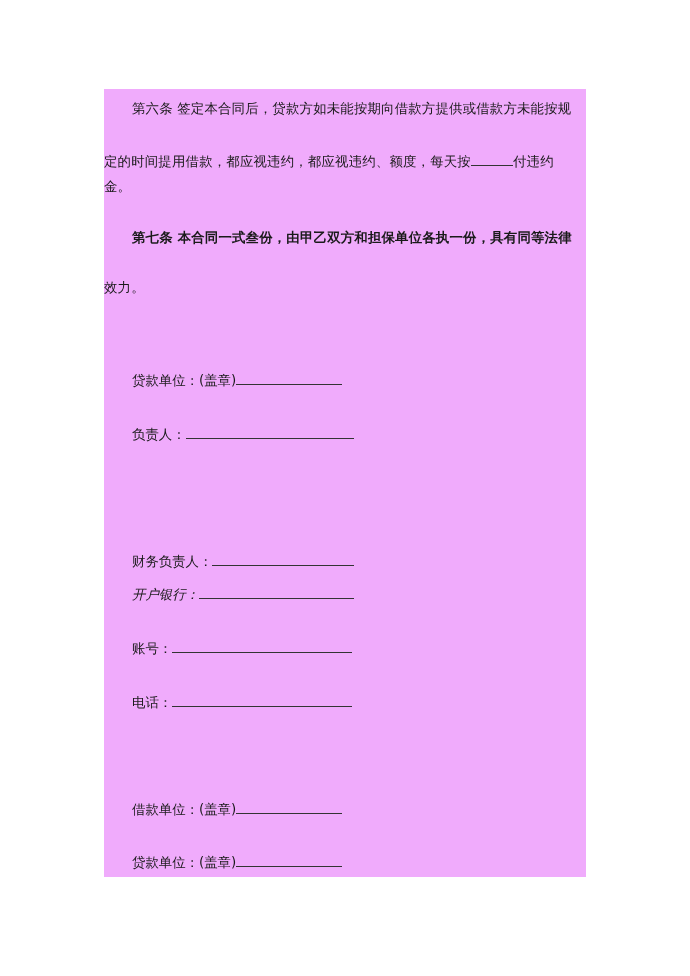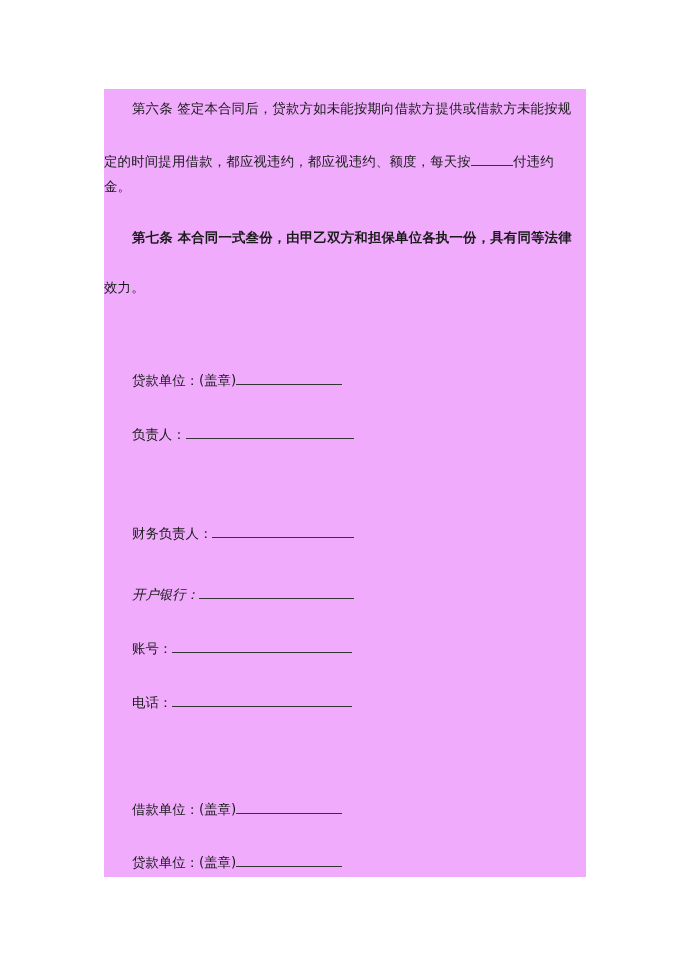--- a/index.html
+++ b/index.html
@@ -29,20 +29,20 @@
   <div class="line" style="top:64px;">
     <span>定的时间提用借款，都应视违约，都应视违约、额度，每天按</span><span class="ul" style="width:42px;"></span><span>付违约</span>
   </div>
   <div class="line" style="top:89px;">金。</div>
 
   <div class="line para1" style="top:140px;font-weight:bold;">第七条 本合同一式叁份，由甲乙双方和担保单位各执一份，具有同等法律</div>
   <div class="line" style="top:190px;">效力。</div>
 
   <div class="field" style="top:283px;"><span>贷款单位：(盖章)</span><span class="ul" style="width:106px;"></span></div>
   <div class="field" style="top:337px;"><span>负责人：</span><span class="ul" style="width:168px;"></span></div>
-  <div class="field" style="top:436px;text-align:center;"><span>财务负责人：</span><span class="ul" style="width:142px;"></span></div>
+  <div class="field" style="top:464px;text-align:center;"><span>财务负责人：</span><span class="ul" style="width:142px;"></span></div>
   <div class="field" style="top:497px;font-style:italic;"><span>开户银行：</span><span class="ul" style="width:155px;"></span></div>
   <div class="field" style="top:551px;"><span>账号：</span><span class="ul" style="width:180px;"></span></div>
   <div class="field" style="top:605px;text-align:right;"><span>电话：</span><span class="ul" style="width:180px;"></span></div>
   <div class="field" style="top:712px;"><span>借款单位：(盖章)</span><span class="ul" style="width:106px;"></span></div>
   <div class="field" style="top:765px;"><span>贷款单位：(盖章)</span><span class="ul" style="width:106px;"></span></div>
 
 </div>
 
 </body></html>

